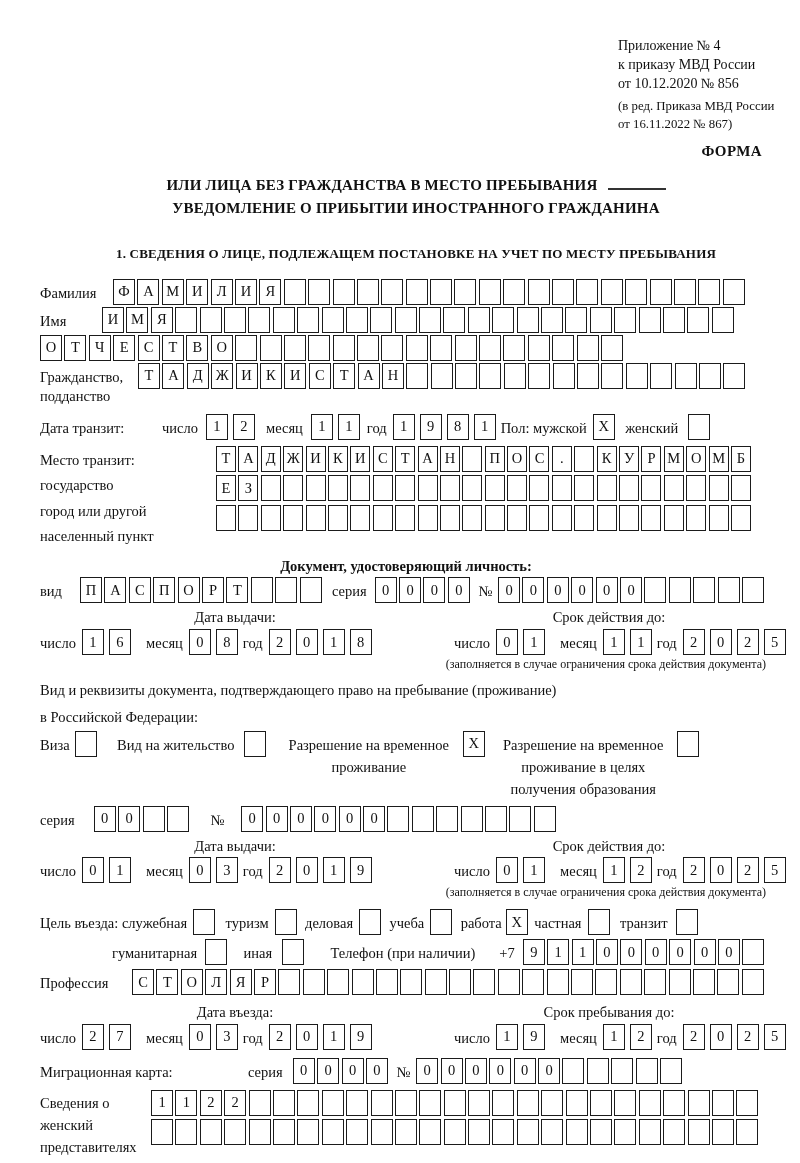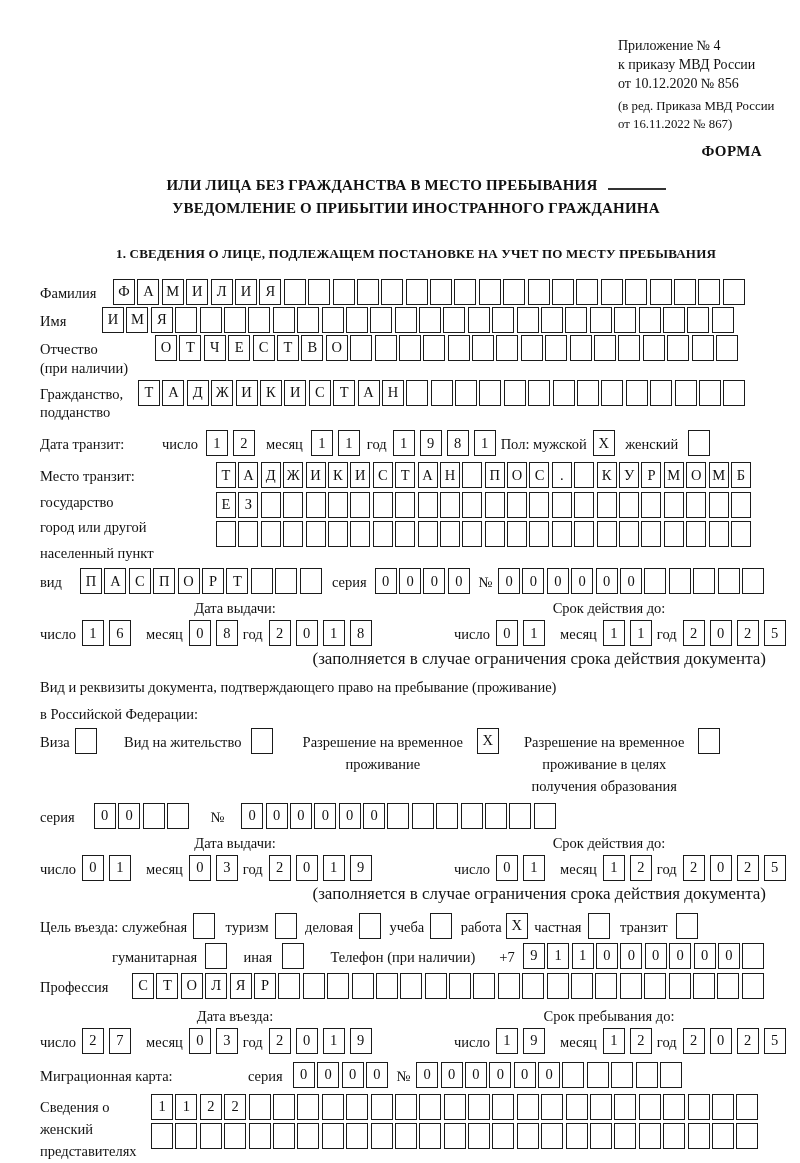--- a/index.html
+++ b/index.html
@@ -28,23 +28,23 @@
   .dt .bx{margin-right:5px;}
   .dl{padding-top:5px;flex:none;}
   .center-bold{text-align:center;font-weight:bold;margin-top:7px;margin-right:20px;}
   .dates-hdr{display:flex;margin-top:5px;}
   .dates-hdr .dh-left{width:390px;text-align:center;flex:none;}
   .dates-hdr .dh-right{width:330px;text-align:center;flex:none;margin-left:14px;}
   .dates-row{display:flex;margin-top:2px;}
   .dgroup{display:flex;flex:none;}
   .dgroup .dl{margin-right:6px;}
   .dgroup .dl.m{margin-left:10px;}
-  .footnote{font-size:17px;text-align:right;margin-right:26px;margin-top:2px;}
+  .footnote{font-size:12px;text-align:right;margin-right:26px;margin-top:2px;}
   .plain{margin-top:8px;}
-  .chk-row{display:flex;align-items:flex-start;margin-top:4px;gap:7px;}
+  .chk-row{display:flex;align-items:flex-start;margin-top:4px;}
   .chk-item{display:flex;align-items:flex-start;flex:none;}
   .chk-item .txt{padding-top:5px;}
   .chk-item .txt.c{text-align:center;line-height:22px;padding-top:3px;}
   .mt2{margin-top:2px;} .mt4{margin-top:4px;} .mt6{margin-top:6px;gap:11px;} .mt8{margin-top:8px;}
   .gap6{margin-left:6px;} .gap8{margin-left:8px;} .gap10{margin-left:10px;}
   .gap14{margin-left:14px;} .gap18{margin-left:18px;} .gap24{margin-left:24px;}
   .multiline-lbl span{display:block;}
   .purpose-row{display:flex;align-items:flex-start;margin-top:8px;}
   .purpose-row .txt{padding-top:5px;flex:none;}
   .boxcol .boxes{margin-bottom:3.5px;}
@@ -136,24 +136,20 @@
           <span class="bx"></span>
           <span class="bx"></span>
           <span class="bx"></span>
           <span class="bx"></span>
           <span class="bx"></span>
           <span class="bx"></span>
         </span>
     </div>
 
     <div class="row mt2">
-      <span class="lbl multiline-lbl" style="width:115px">
-        <span>Отчество</span>
-        <span>(при наличии)</span>
-      </span>
       <span class="boxes">
           <span class="bx">О</span>
           <span class="bx">Т</span>
           <span class="bx">Ч</span>
           <span class="bx">Е</span>
           <span class="bx">С</span>
           <span class="bx">Т</span>
           <span class="bx">В</span>
           <span class="bx">О</span>
           <span class="bx"></span>
@@ -320,20 +316,21 @@
             <span class="bx"></span>
             <span class="bx"></span>
             <span class="bx"></span>
             <span class="bx"></span>
             <span class="bx"></span>
             <span class="bx"></span>
           </span>
       </span>
     </div>
 
+    <div class="center-bold">Документ, удостоверяющий личность:</div>
 
     <div class="row mt2">
       <span class="lbl" style="width:40px">вид</span>
       <span class="boxes">
           <span class="bx">П</span>
           <span class="bx">А</span>
           <span class="bx">С</span>
           <span class="bx">П</span>
           <span class="bx">О</span>
           <span class="bx">Р</span>

